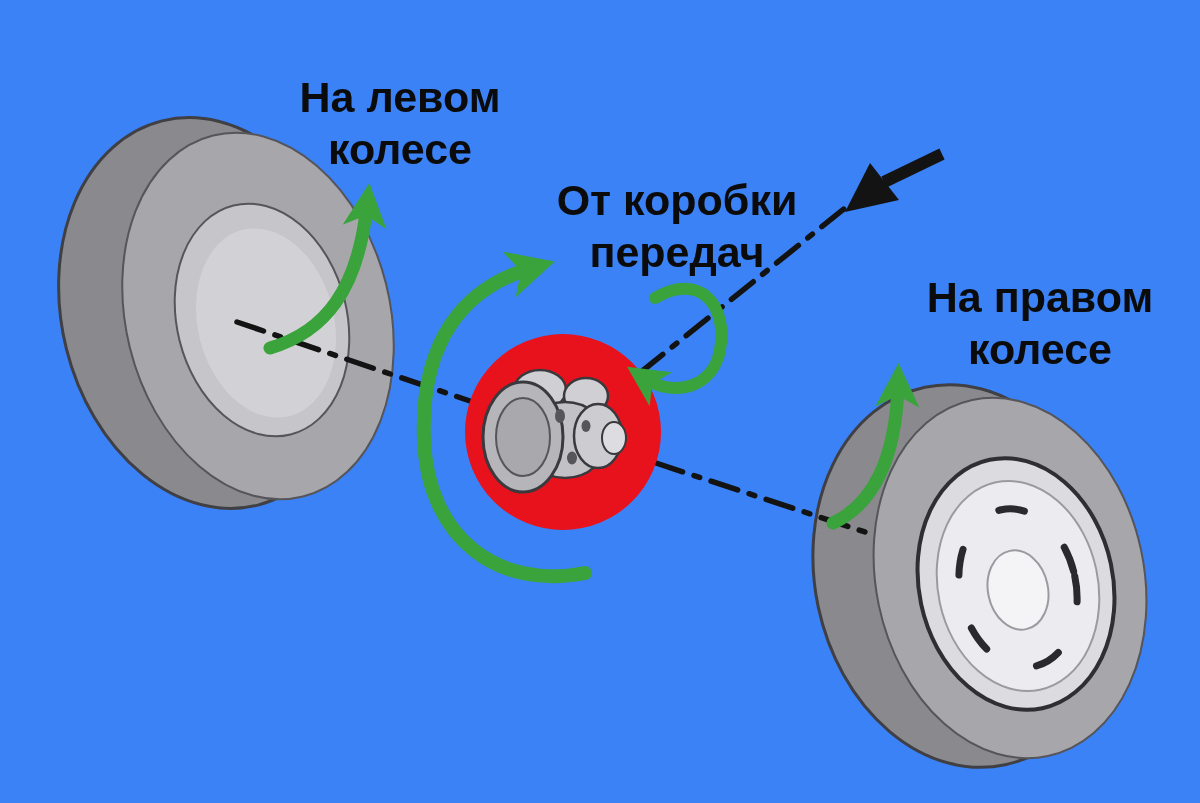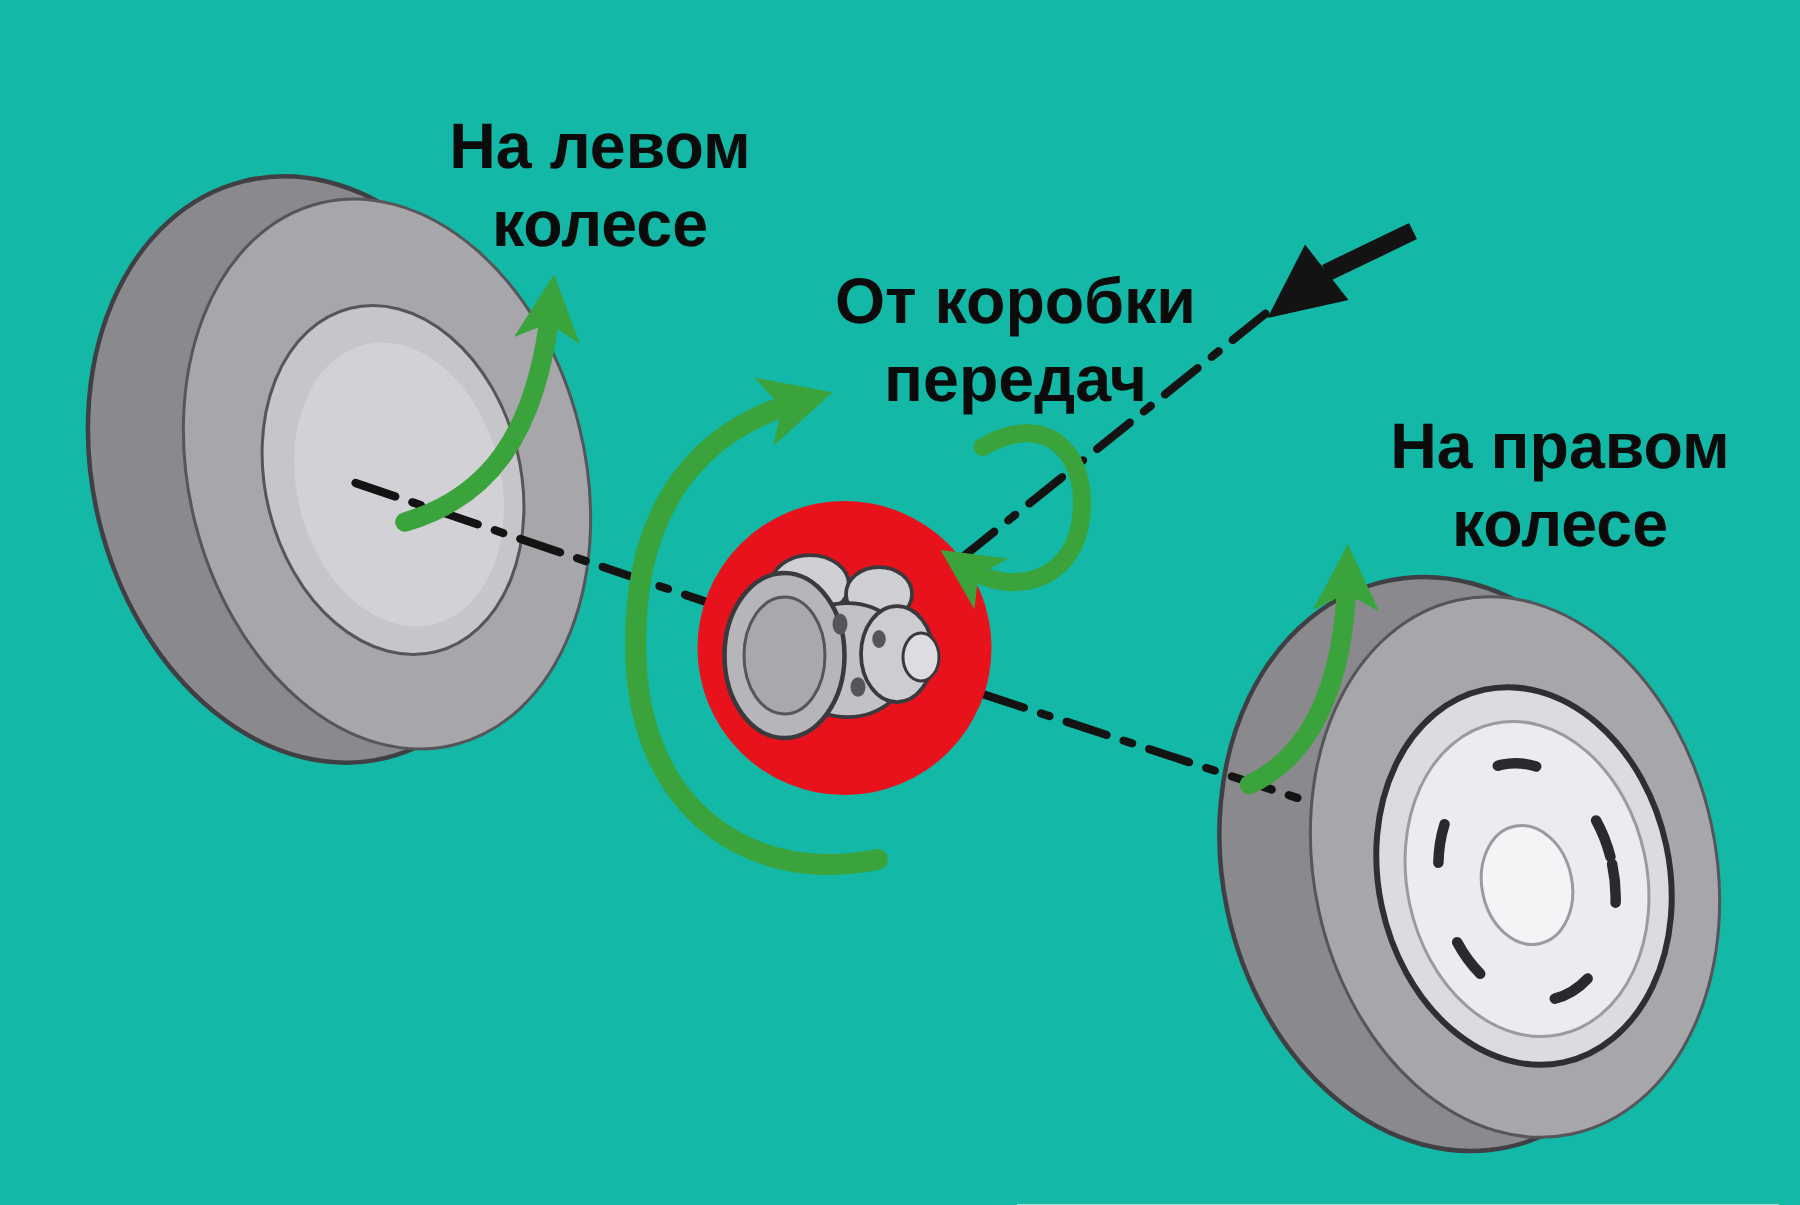--- a/index.html
+++ b/index.html
@@ -7,21 +7,21 @@
     padding: 0;
     background: #ffffff;
     width: 1200px;
     height: 803px;
     overflow: hidden;
   }
   .canvas-wrap {
     position: relative;
     width: 1200px;
     height: 803px;
-    background: #14b8a6;
+    background: #3b82f6;
   }
   svg { display: block; }
   .diagram-label {
     font-family: "Liberation Sans", "DejaVu Sans", sans-serif;
     font-weight: bold;
     font-size: 43px;
     fill: #0b0b0b;
     text-anchor: middle;
   }
 </style>

